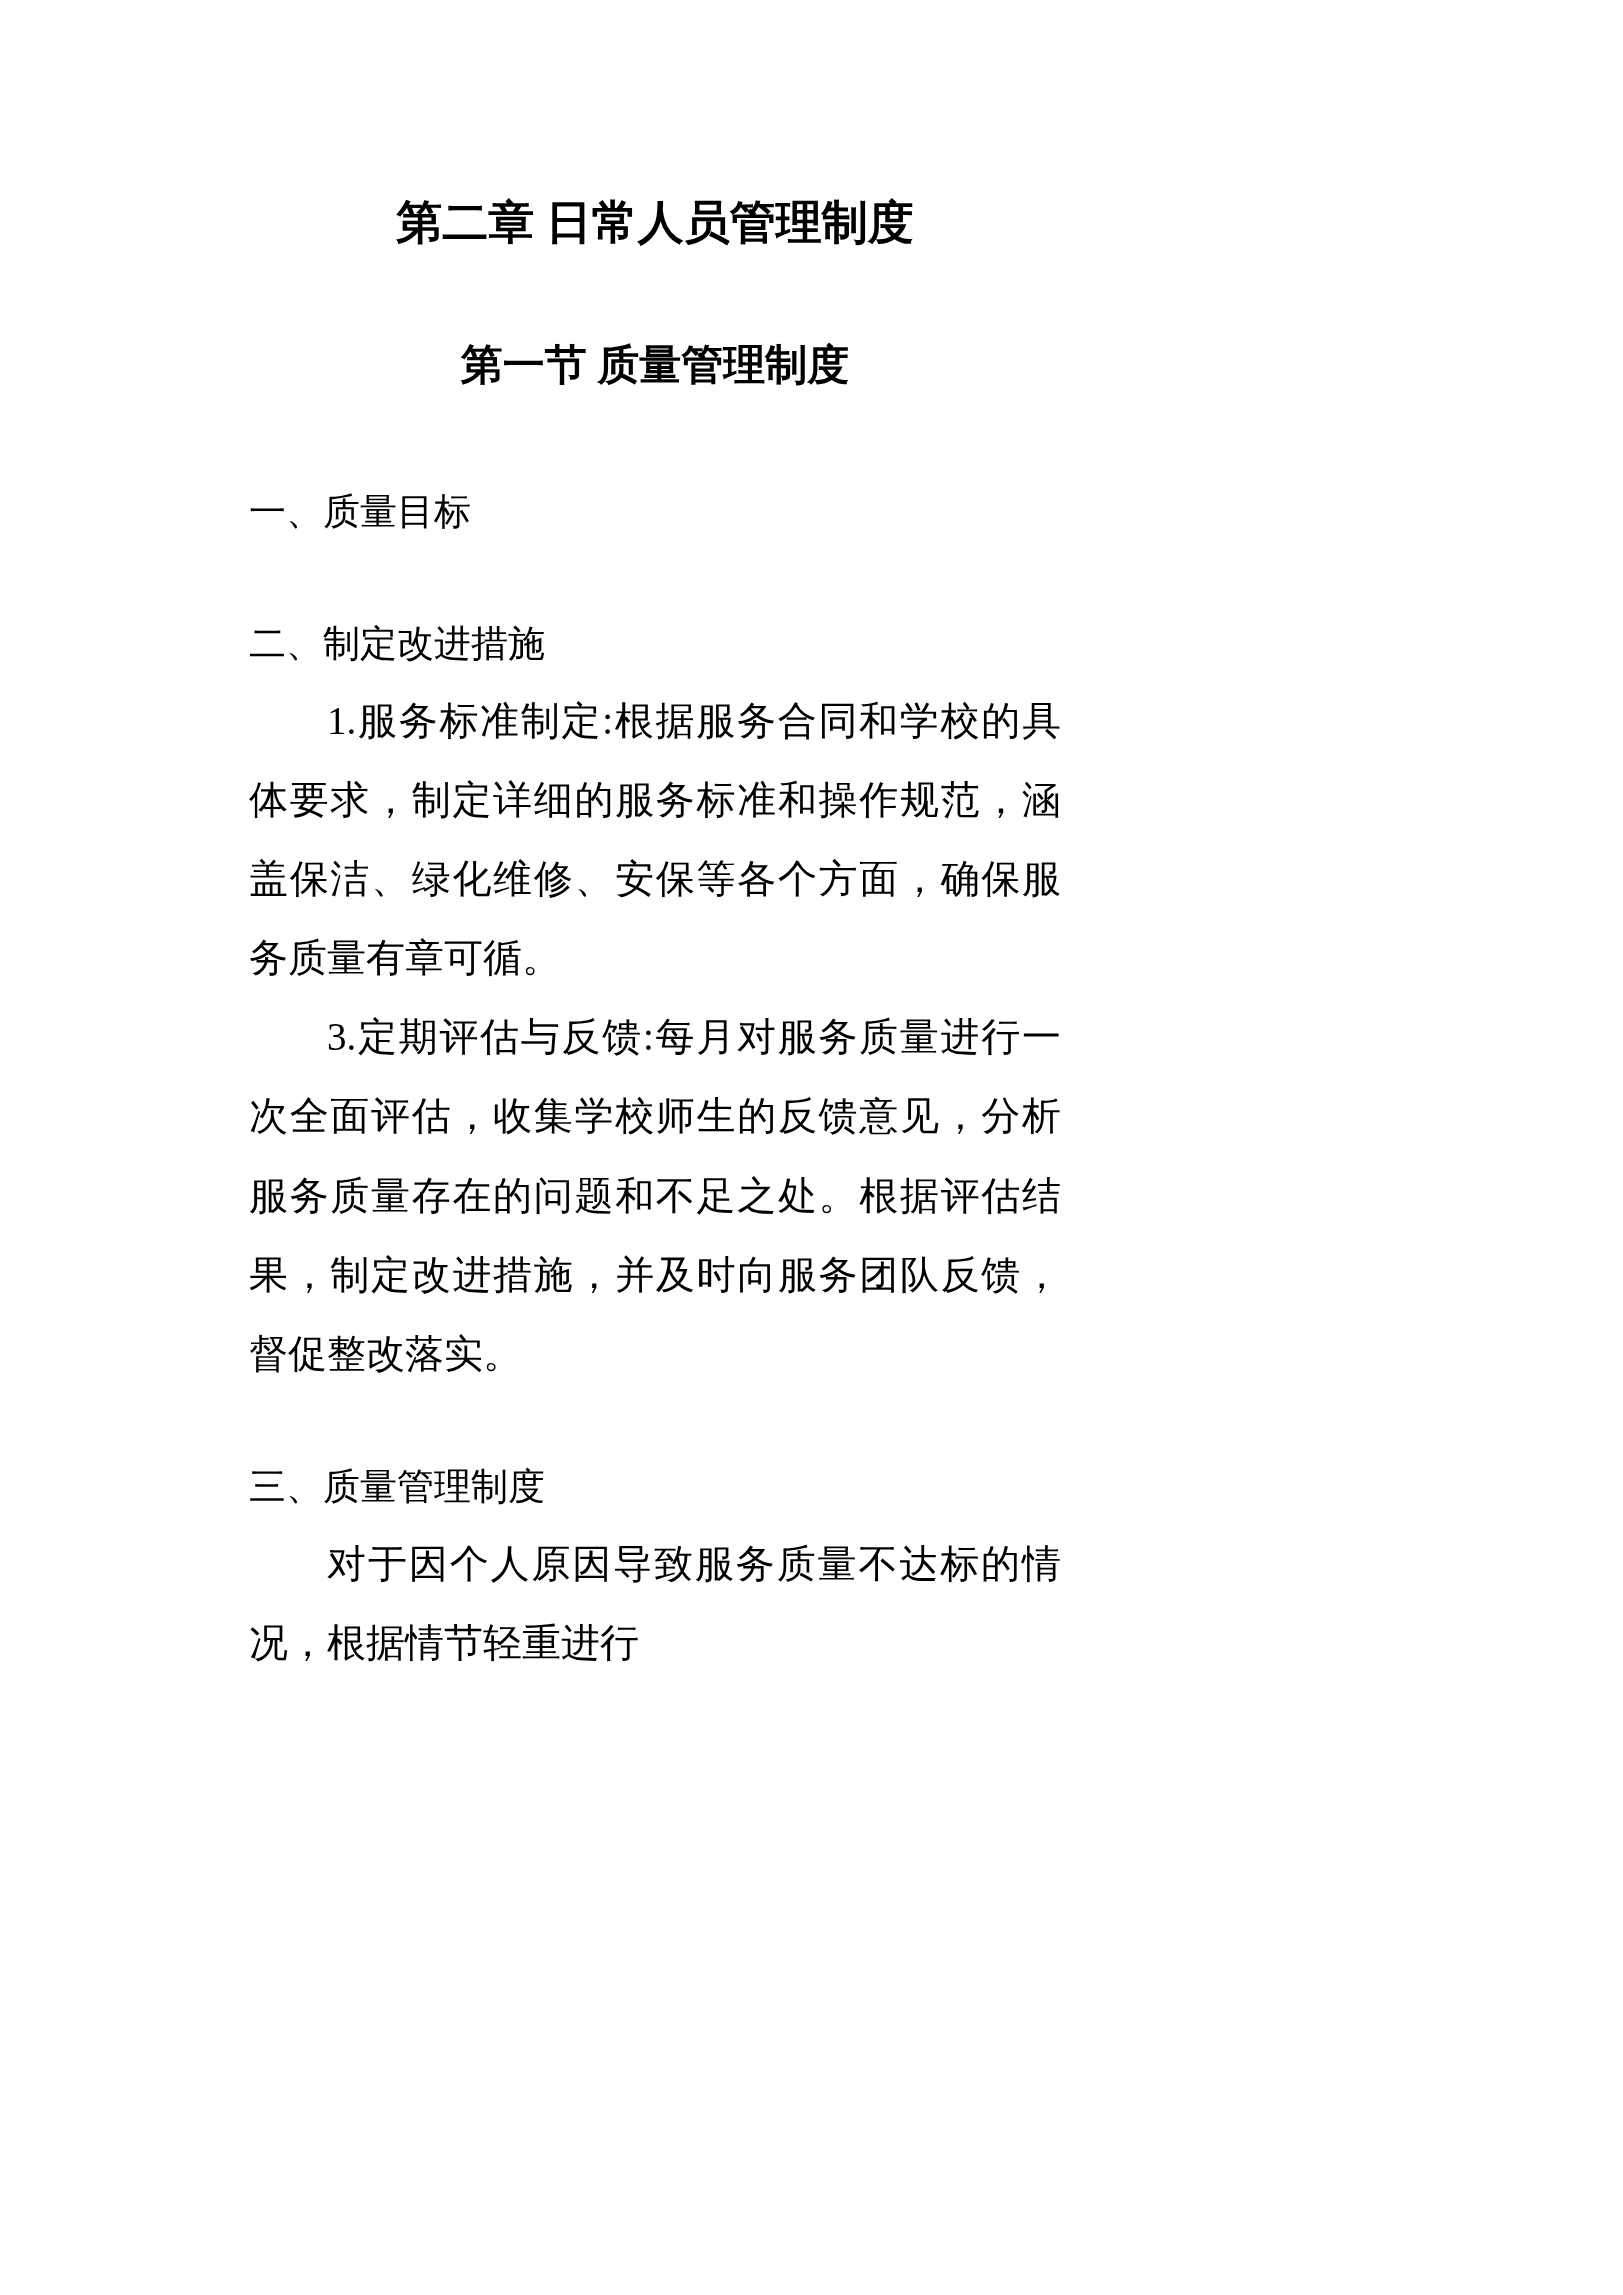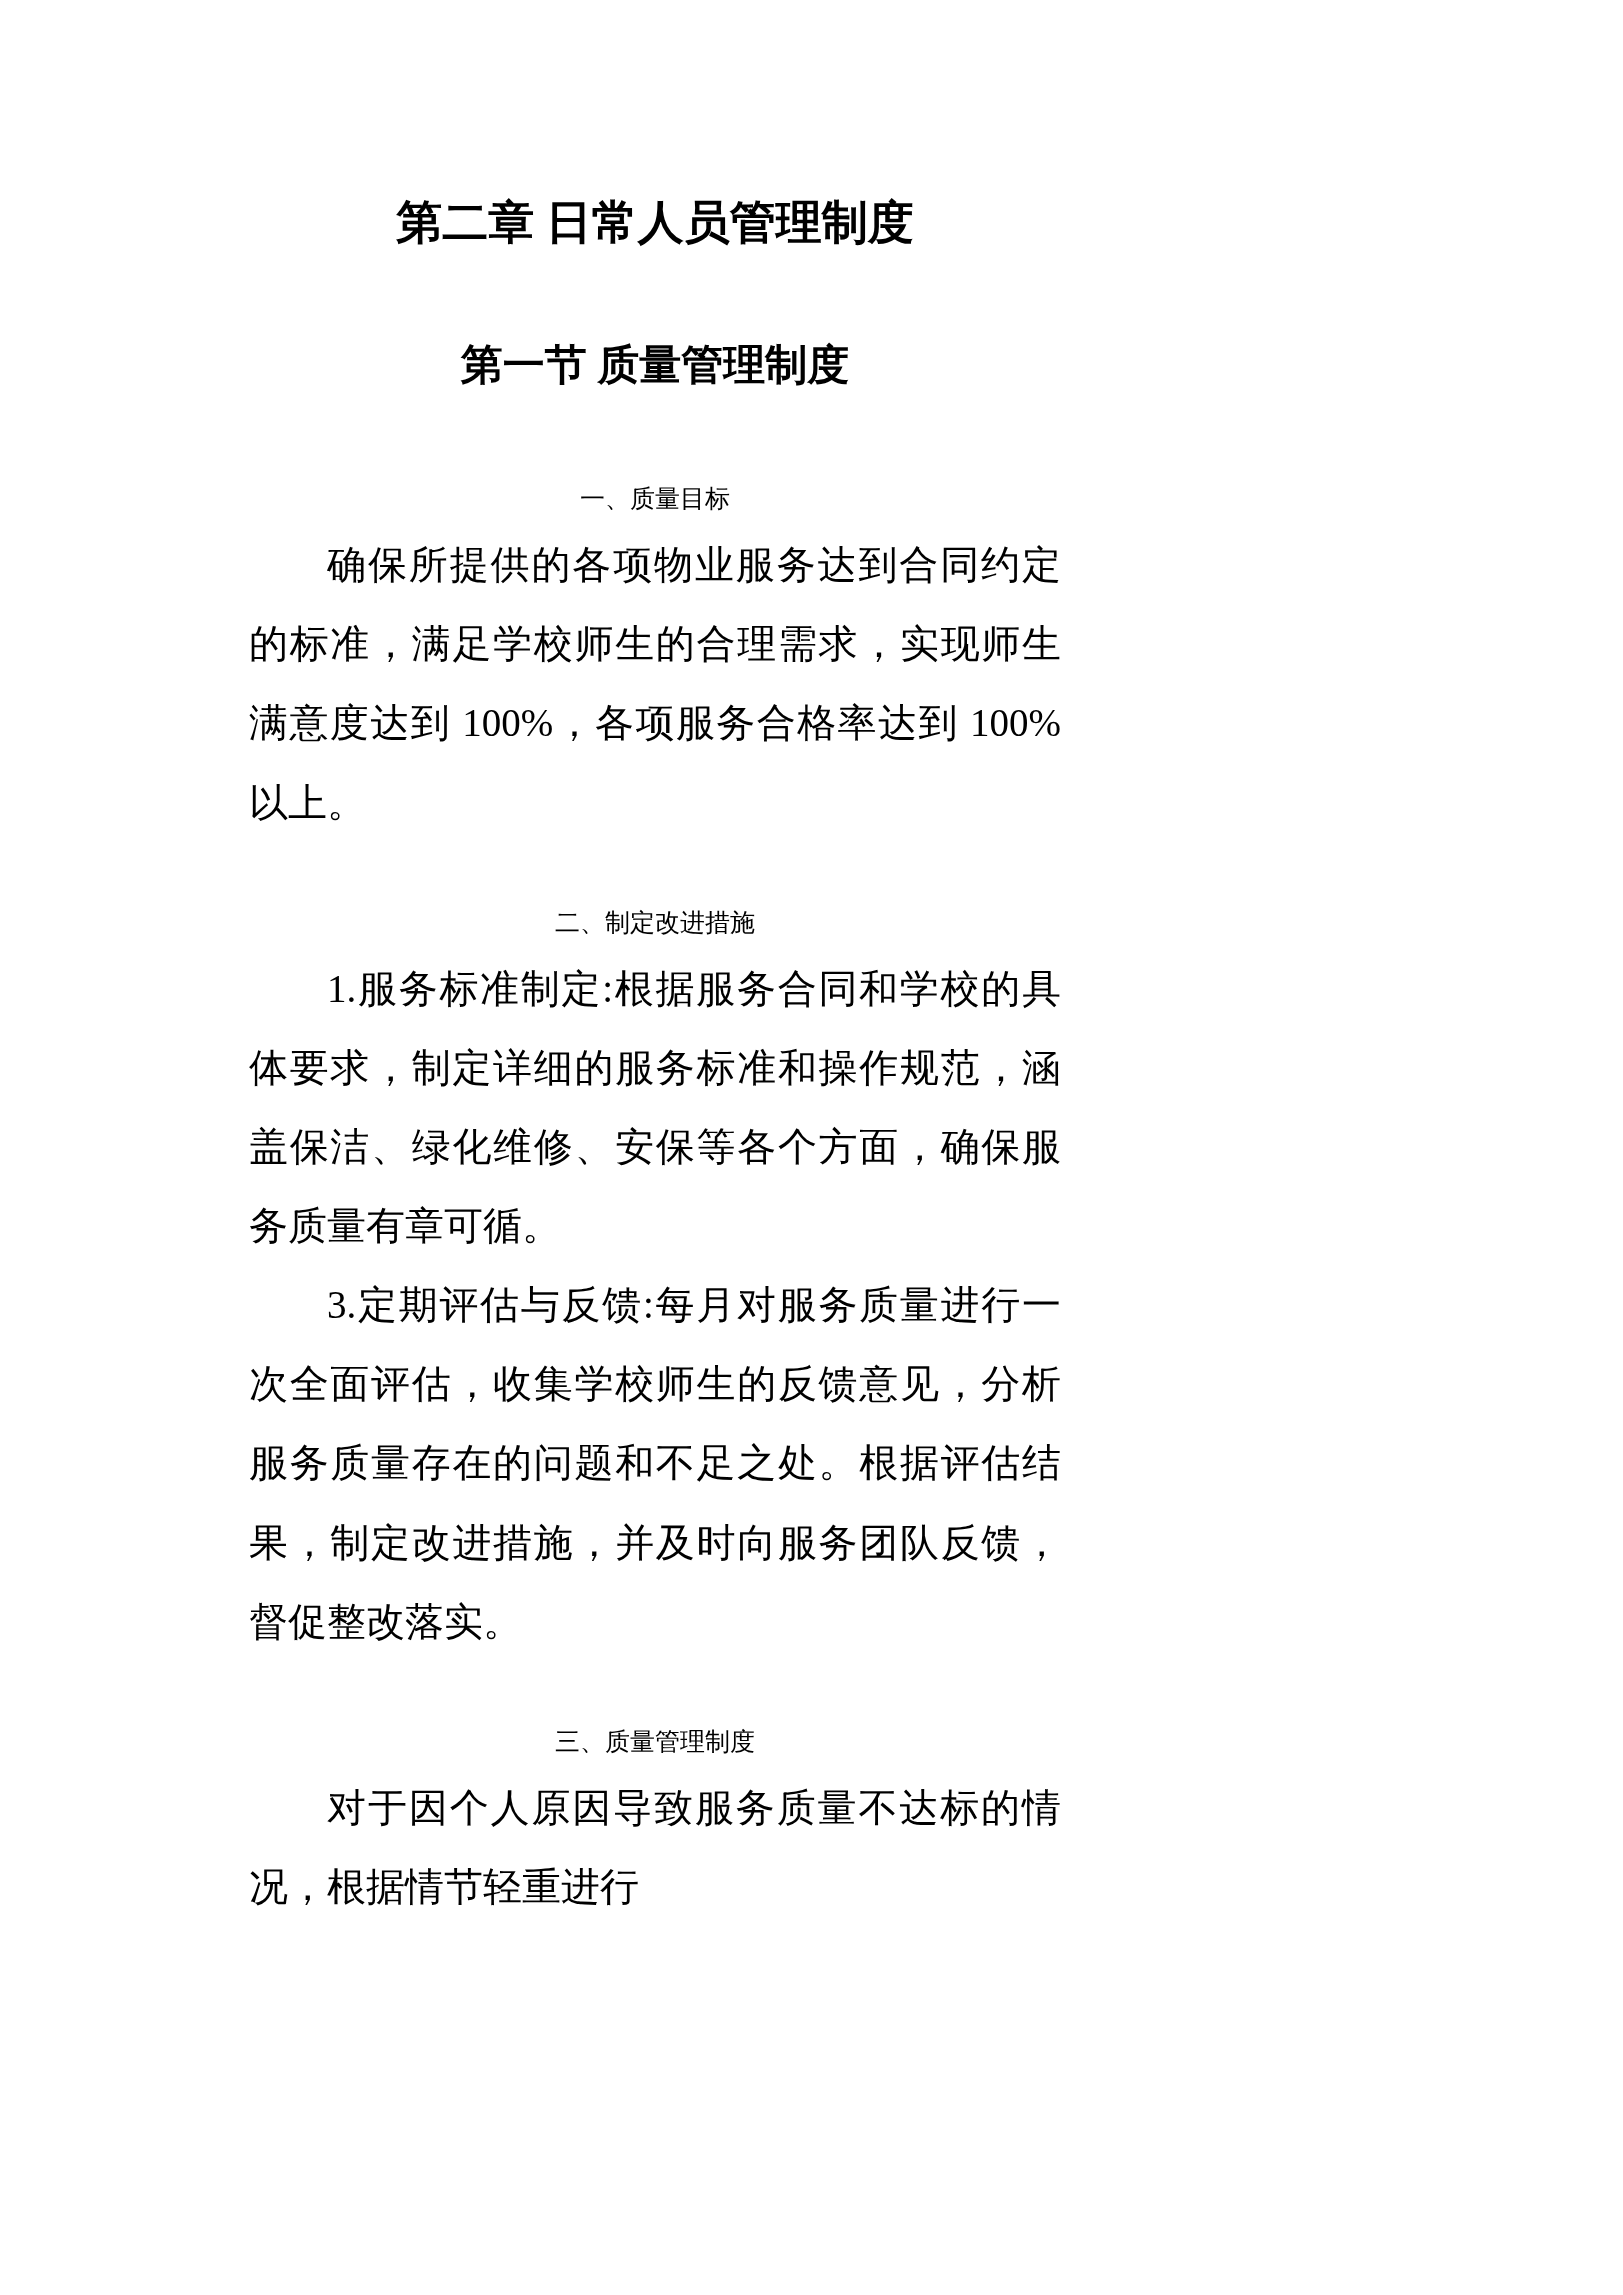--- a/index.html
+++ b/index.html
@@ -33,23 +33,23 @@
     line-height: 1.3;
   }
   .doc-body {
     margin-top: 82px;
   }
   .section + .section {
     margin-top: 56px;
   }
   .section-heading {
     margin: 0;
-    font-size: 25px;
+    font-size: 37px;
     line-height: 2.03;
-    text-align: center;
+    text-align: left;
   }
   .para {
     margin: 0;
     font-size: 39px;
     line-height: 2.03;
     text-indent: 2em;
     text-align: justify;
     text-justify: inter-ideograph;
   }
   .page-footer {
@@ -68,21 +68,20 @@
 <div class="page">
 
   <h1 class="chapter-title">第二章 日常人员管理制度</h1>
 
   <h2 class="section-title">第一节 质量管理制度</h2>
 
   <div class="doc-body">
 
     <div class="section">
       <p class="section-heading">一、质量目标</p>
-      <p class="para">确保所提供的各项物业服务达到合同约定的标准，满足学校师生的合理需求，实现师生满意度达到 100%，各项服务合格率达到 100%以上。</p>
     </div>
 
     <div class="section">
       <p class="section-heading">二、制定改进措施</p>
       <p class="para">1.服务标准制定:根据服务合同和学校的具体要求，制定详细的服务标准和操作规范，涵盖保洁、绿化维修、安保等各个方面，确保服务质量有章可循。</p>
       <p class="para">3.定期评估与反馈:每月对服务质量进行一次全面评估，收集学校师生的反馈意见，分析服务质量存在的问题和不足之处。根据评估结果，制定改进措施，并及时向服务团队反馈，督促整改落实。</p>
     </div>
 
     <div class="section">
       <p class="section-heading">三、质量管理制度</p>

